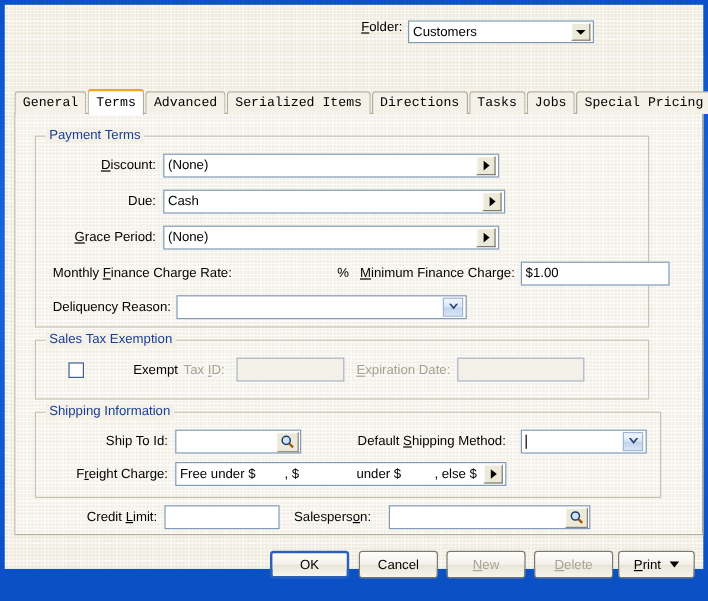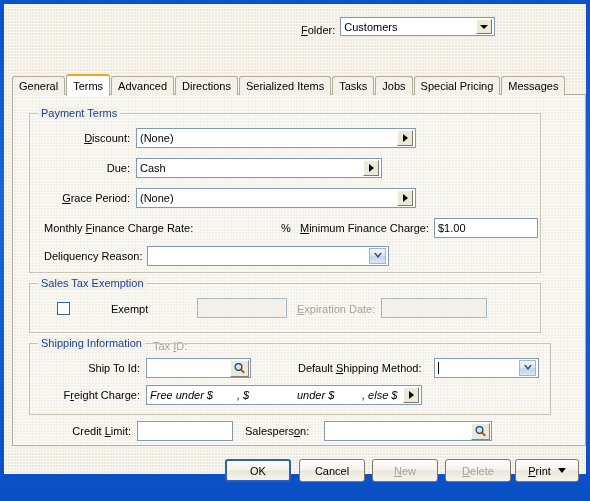--- a/index.html
+++ b/index.html
@@ -77,21 +77,21 @@
       repeating-linear-gradient(0deg, rgba(255,255,255,.55) 0 1px, rgba(0,0,0,0) 1px 3px),
       repeating-linear-gradient(90deg, rgba(255,255,255,.4) 0 1px, rgba(0,0,0,0) 1px 3px);
     box-sizing: border-box;
   }
 
   
   #folder-row {
     position: absolute;
     left: 297px; top: 13px;
     display: flex;
-    align-items: flex-end;
+    align-items: flex-start;
   }
   .combo {
     box-sizing: border-box;
     border: 1px solid #8199b5;
     background: #ffffff;
     height: 19px;
     display: flex;
     align-items: center;
     position: relative;
   }
@@ -152,20 +152,21 @@
     color: #000;
     background: #f4f1e8;
     border: 1px solid #b3ad9c;
     border-bottom: none;
     border-top-left-radius: 3px;
     border-top-right-radius: 3px;
     margin-right: 1px;
     box-sizing: border-box;
     cursor: pointer;
     white-space: nowrap;
+    font-family: Liberation Mono, monospace;
   }
   .tab.selected {
     height: 22px;
     line-height: 20px;
     background: #ffffff;
     border-top: 2px solid #f0a422;
     border-left: 1px solid #b3ad9c;
     border-right: 1px solid #b3ad9c;
     position: relative;
     z-index: 4;
@@ -308,21 +309,20 @@
     cursor: pointer;
   }
 
   
   .freight-txt {
     position: relative;
     width: 100%;
     height: 100%;
     font-size: 11px;
     color: #000;
-    font-style: italic;
   }
   .freight-txt span {
     position: absolute;
     top: 3px;
     white-space: nowrap;
   }
 
   
   .btn {
     position: absolute;
@@ -368,22 +368,22 @@
         <div class="btn-classic">
             <span class="tri-down"></span>
           </div>
       </div>
     </div>
 
     <div id="tabstrip">
       <div class="tab">General</div>
       <div class="tab selected">Terms</div>
       <div class="tab">Advanced</div>
+      <div class="tab">Serialized Items</div>
       <div class="tab">Directions</div>
-      <div class="tab">Serialized Items</div>
       <div class="tab">Tasks</div>
       <div class="tab">Jobs</div>
       <div class="tab">Special Pricing</div>
       <div class="tab">Messages</div>
     </div>
 
     <div id="tabpage">
       <div class="inner">
 
         <div class="group" style="left:16px; top:18px; width:512px; height:160px;">
@@ -391,40 +391,40 @@
 
           <div class="lab right" style="left:20px; top:18px; width:80px;"><span class="u">D</span><span>iscount:</span></div>
           <div class="field" style="left:106px; top:14px; width:280px;">
             <div class="val">(None)</div>
             <div class="arrow-btn">
                 <span class="tri-right"></span>
               </div>
           </div>
 
           <div class="lab right" style="left:20px; top:48px; width:80px;"><span>Du</span><span class="u"></span><span>e:</span></div>
-          <div class="field" style="left:106px; top:44px; width:246px;">
+          <div class="field" style="left:106px; top:44px; width:285px;">
             <div class="val">Cash</div>
             <div class="arrow-btn">
                 <span class="tri-right"></span>
               </div>
           </div>
 
           <div class="lab right" style="left:10px; top:78px; width:90px;"><span class="u">G</span><span>race Period:</span></div>
           <div class="field" style="left:106px; top:74px; width:280px;">
             <div class="val">(None)</div>
             <div class="arrow-btn">
                 <span class="tri-right"></span>
               </div>
           </div>
 
           <div class="lab" style="left:14px; top:108px;"><span>Monthly </span><span class="u">F</span><span>inance Charge Rate:</span></div>
           <div class="lab" style="left:251px; top:108px;">%</div>
 
           <div class="lab" style="left:270px; top:108px;"><span class="u">M</span><span>inimum Finance Charge:</span></div>
-          <div class="field" style="left:404px; top:104px; width:104px;">
+          <div class="field" style="left:404px; top:104px; width:124px;">
             <div class="val">$1.00</div>
           </div>
 
           <div class="lab" style="left:14px; top:136px;">Deliquency Reason:</div>
           <div class="field" style="left:117px; top:132px; width:242px;">
             <div class="val"></div>
             <div class="chev-btn">
               <span class="chev">
                   <svg width="8" height="5" viewBox="0 0 8 5">
                     <path d="M0 0 L4 5 L8 0 L6.2 0 L4 2.7 L1.8 0 Z" fill="#2a4a7c"></path>
@@ -433,21 +433,21 @@
             </div>
           </div>
         </div>
 
         <div class="group" style="left:16px; top:188px; width:512px; height:50px;">
           <div class="caption">Sales Tax Exemption</div>
 
           <div class="cbox" style="left:27px; top:18px;"></div>
           <div class="lab" style="left:45px; top:19px;padding-left:36px;">Exempt</div>
 
-          <div class="lab disabled" style="left:123px; top:19px;margin-top:37px;"><span>Tax </span><span class="u">I</span><span>D:</span></div>
+          <div class="lab disabled" style="left:123px; top:19px;"><span>Tax </span><span class="u">I</span><span>D:</span></div>
           <div class="field disabled" style="left:167px; top:14px; width:90px;">
             <div class="val"></div>
           </div>
 
           <div class="lab disabled" style="left:267px; top:19px;"><span class="u">E</span><span>xpiration Date:</span></div>
           <div class="field disabled" style="left:351px; top:14px; width:106px;">
             <div class="val"></div>
           </div>
         </div>
 

